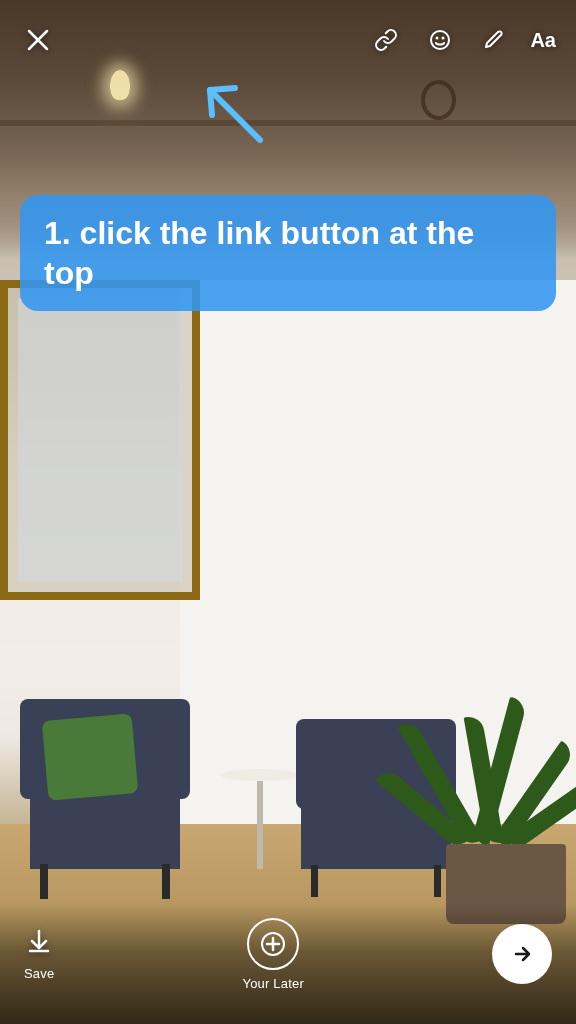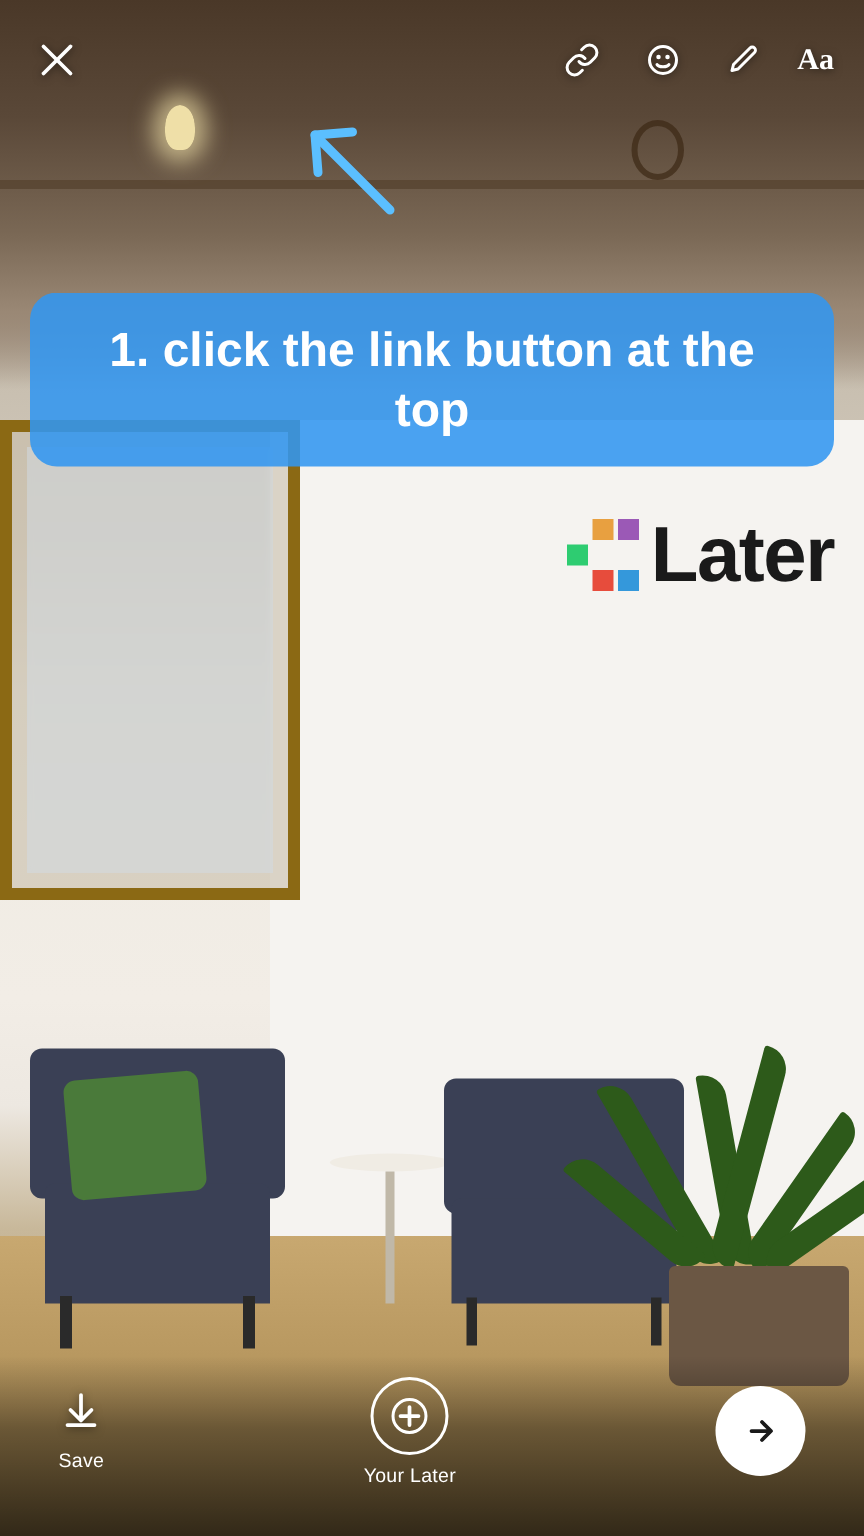--- a/index.html
+++ b/index.html
@@ -318,21 +318,20 @@
       position: absolute;
       top: 0;
       left: 0;
       right: 0;
       height: 70px;
       display: flex;
       align-items: center;
       justify-content: space-between;
       padding: 20px 20px 10px;
       z-index: 20;
-      font-family: Liberation Serif, serif;
     }
 
     .toolbar-icon {
       color: white;
       font-size: 22px;
       width: 36px;
       height: 36px;
       display: flex;
       align-items: center;
       justify-content: center;
@@ -372,21 +371,21 @@
     
     .instruction-bubble {
       position: absolute;
       top: 195px;
       left: 20px;
       right: 20px;
       z-index: 15;
       background: rgba(50, 150, 240, 0.88);
       border-radius: 18px;
       padding: 18px 24px;
-      text-align: center;
+      text-align: left;
     }
 
     .instruction-text {
       color: white;
       font-size: 32px;
       font-weight: 700;
       line-height: 1.25;
       text-shadow: none;
     }
 
@@ -394,21 +393,21 @@
     .bottom-bar {
       position: absolute;
       bottom: 0;
       left: 0;
       right: 0;
       height: 120px;
       background: linear-gradient(to top, rgba(0,0,0,0.7) 0%, rgba(0,0,0,0.4) 60%, transparent 100%);
       display: flex;
       align-items: center;
       justify-content: space-between;
-      padding: 0 39px 20px;
+      padding: 0 24px 20px;
       z-index: 20;
     }
 
     .bottom-action {
       display: flex;
       flex-direction: column;
       align-items: center;
       gap: 6px;
       cursor: pointer;
     }
@@ -500,34 +499,20 @@
     <div class="window-inner"></div>
   </div>
 
   <div class="ceiling-track"></div>
   <div class="hang-ring"></div>
 
   <div class="bulb-1"></div>
 
   <div class="floor"></div>
 
-  <div class="later-logo">
-    <div class="logo-grid">
-      <div class="g4"></div>
-        <div class="g1"></div>
-        <div class="g2"></div>
-      <div class="g5"></div>
-        <div class="g4"></div>
-        <div class="g4"></div>
-      <div class="g4"></div>
-        <div class="g6"></div>
-        <div class="g9"></div>
-    </div>
-    <div class="logo-text">Later</div>
-  </div>
 
   <div class="chair-left">
     <div class="back"></div>
     <div class="seat"></div>
     <div class="pillow"></div>
     <div class="leg-l"></div>
     <div class="leg-r"></div>
   </div>
 
   <div class="side-table">

